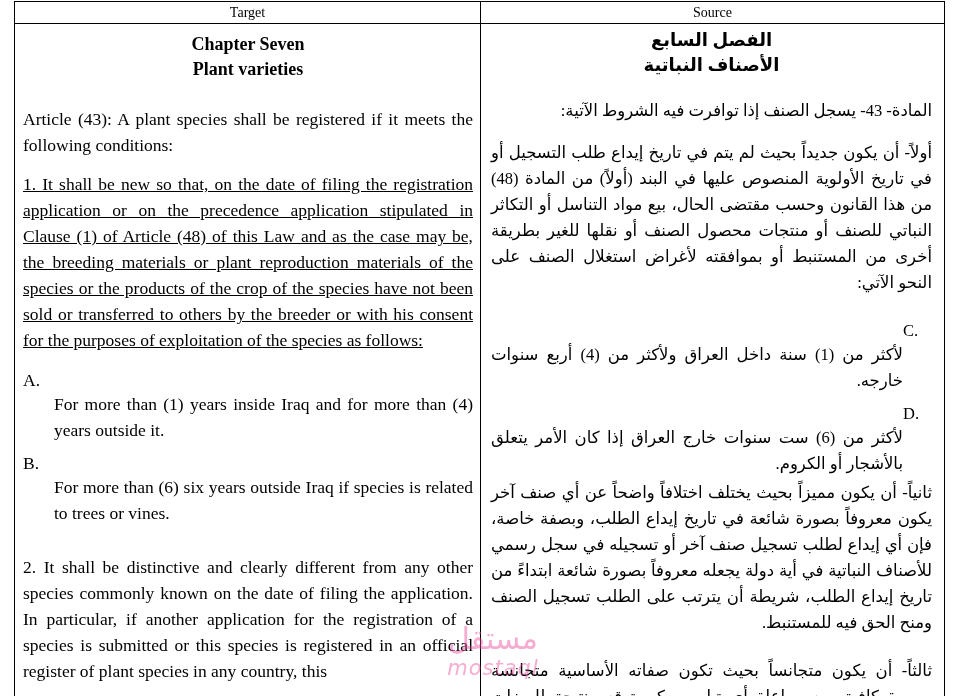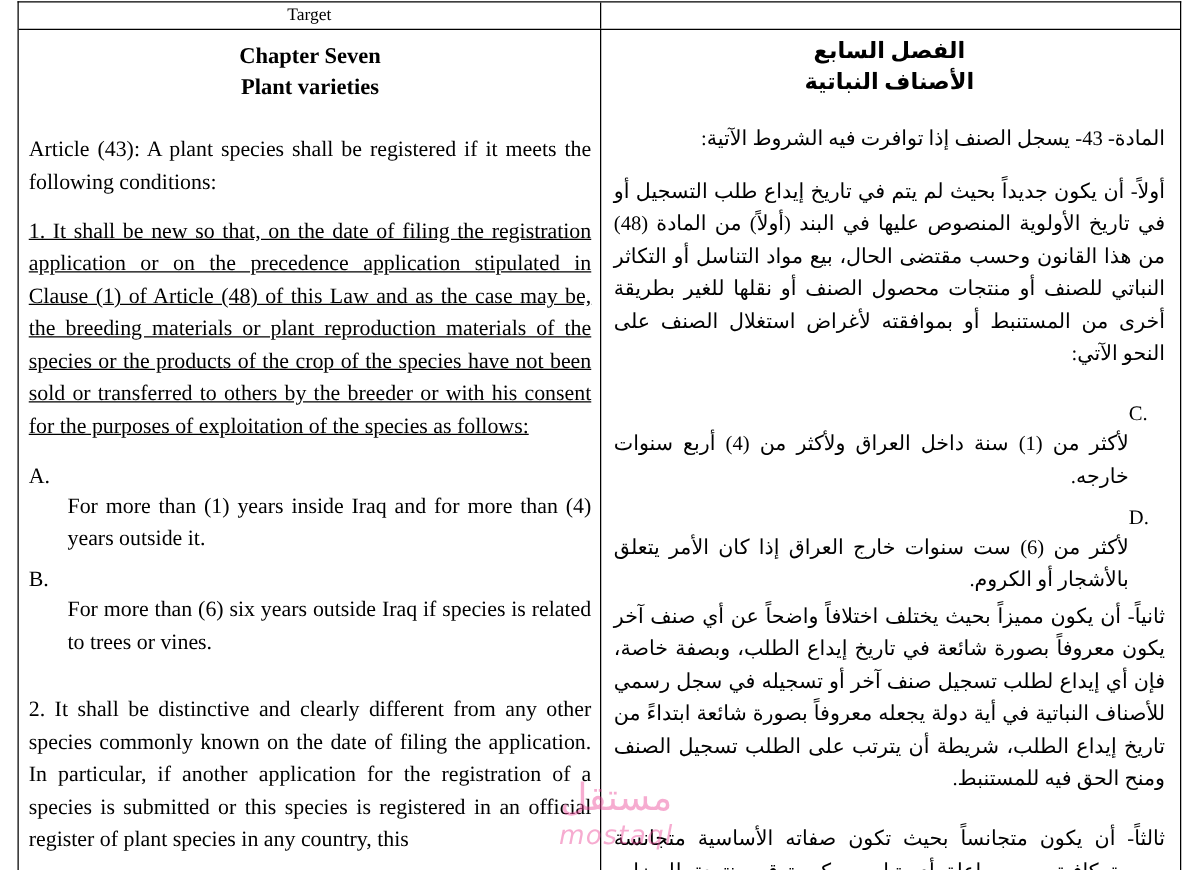--- a/index.html
+++ b/index.html
@@ -102,20 +102,21 @@
   .watermark .wm-ar { font-size:30px; line-height:34px; }
   .watermark .wm-latin { font-size:21px; line-height:24px; letter-spacing:1px;font-style:italic; }
 </style>
 </head>
 <body>
 
 <div class="doc">
 
   <div class="row header-row">
     <div class="header-cell cell-left">Target</div>
+    <div class="header-cell">Source</div>
   </div>
 
   <div class="row body-row">
 
     <div class="en-cell cell-left">
       <div class="title-line">Chapter Seven</div>
       <div class="title-line">Plant varieties</div>
 
       <p class="para en-intro">Article (43): A plant species shall be registered if it meets the following conditions:</p>
 

